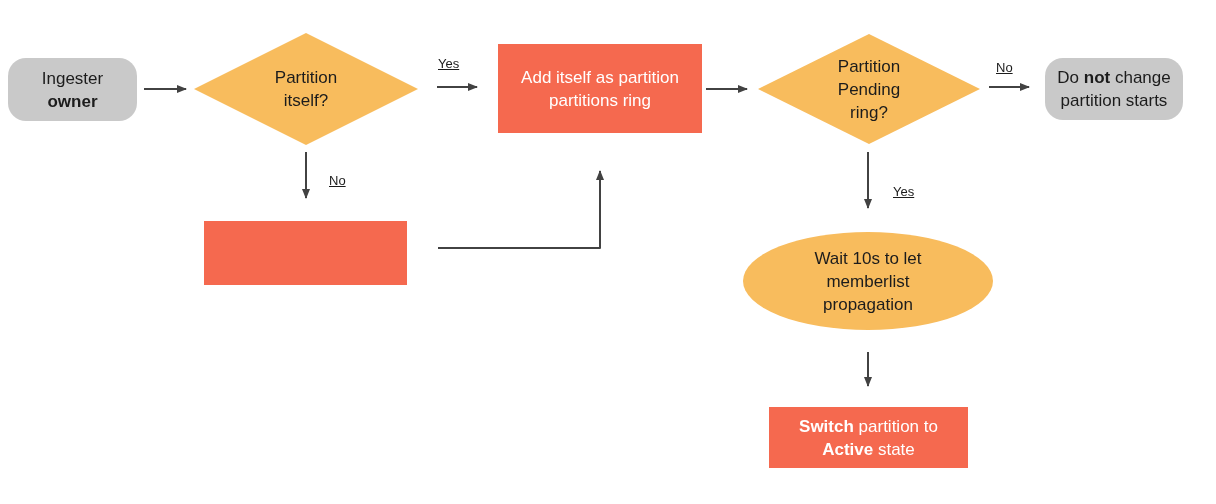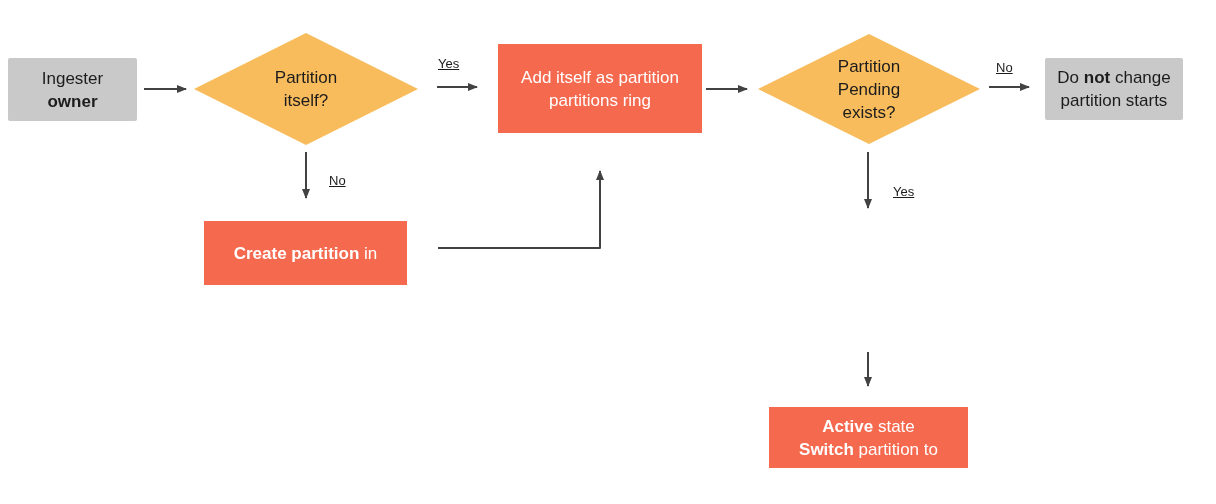--- a/index.html
+++ b/index.html
@@ -25,21 +25,21 @@
     position: absolute;
     display: flex;
     align-items: center;
     justify-content: center;
     text-align: center;
     font-size: 17px;
     line-height: 23px;
   }
   .rect-gray {
     background: var(--node-gray, #C9C9C9);
-    border-radius: 2px;
+    border-radius: 18px;
   }
   .rect-red {
     background: var(--node-red, #F5694F);
     color: var(--text-light, #ffffff);
   }
   .diamond {
     background: var(--node-orange, #F8BC5D);
     clip-path: polygon(50% 0, 100% 50%, 50% 100%, 0 50%);
   }
   .ellipse {
@@ -96,42 +96,48 @@
     <div>
       <div><span>Add itself as partition</span></div>
       <div><span>partitions ring</span></div>
     </div>
   </div>
 
   <div class="node diamond" style="left:758px;top:34px;width:222px;height:110px">
     <div>
       <div><span>Partition</span></div>
       <div><span>Pending</span></div>
-      <div><span>exists?</span></div>
+      <div><span>ring?</span></div>
     </div>
   </div>
 
   <div class="node rect-gray" style="left:1045px;top:58px;width:138px;height:62px">
     <div>
       <div><span>Do </span><b>not</b><span> change</span></div>
       <div><span>partition starts</span></div>
     </div>
   </div>
 
   <div class="node rect-red" style="left:204px;top:221px;width:203px;height:64px">
     <div>
-      <div><b>Create partition</b><span> in</span></div>
     </div>
   </div>
 
+  <div class="node ellipse" style="left:743px;top:232px;width:250px;height:98px">
+    <div>
+      <div><span>Wait 10s to let</span></div>
+      <div><span>memberlist</span></div>
+      <div><span>propagation</span></div>
+    </div>
+  </div>
 
   <div class="node rect-red" style="left:769px;top:407px;width:199px;height:61px">
     <div>
+      <div><b>Switch</b><span> partition to</span></div>
       <div><b>Active</b><span> state</span></div>
-      <div><b>Switch</b><span> partition to</span></div>
     </div>
   </div>
 
   <div class="edge-label" style="left:438px;top:54px">Yes</div>
   <div class="edge-label" style="left:329px;top:171px">No</div>
   <div class="edge-label" style="left:996px;top:58px">No</div>
   <div class="edge-label" style="left:893px;top:182px">Yes</div>
 
 </div>
 

